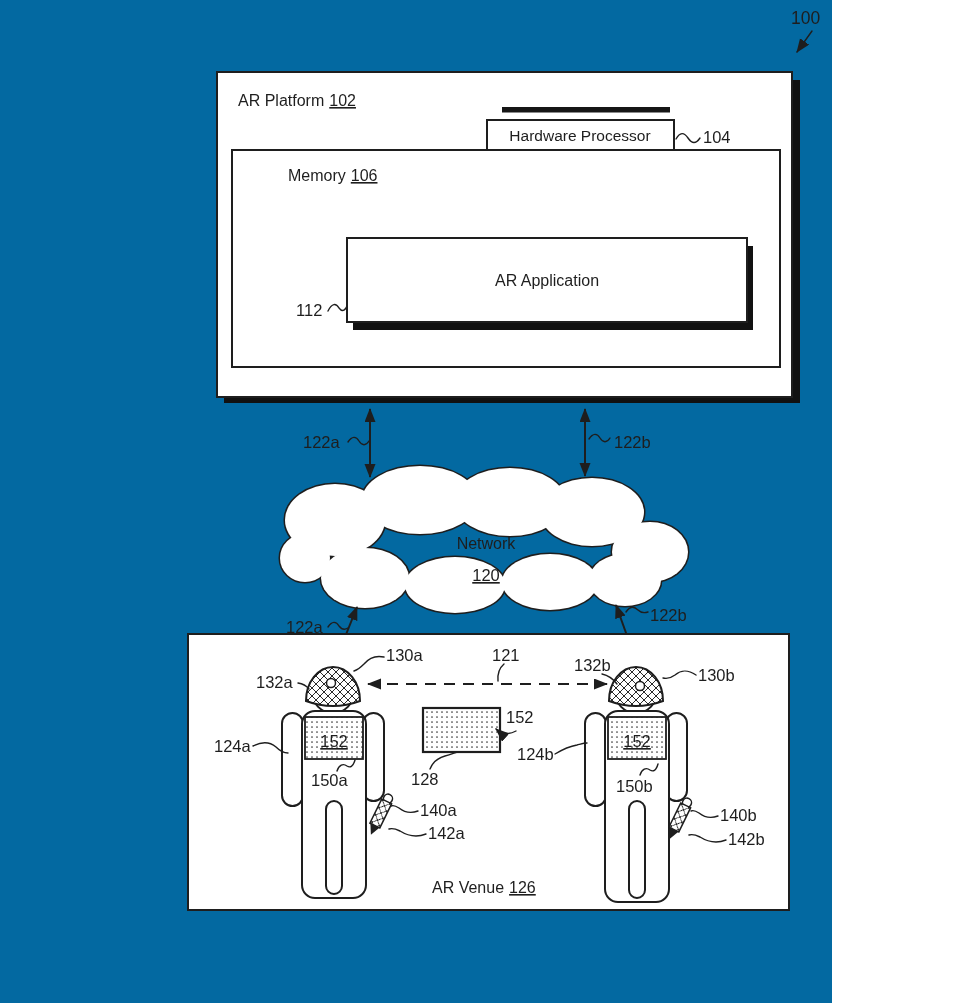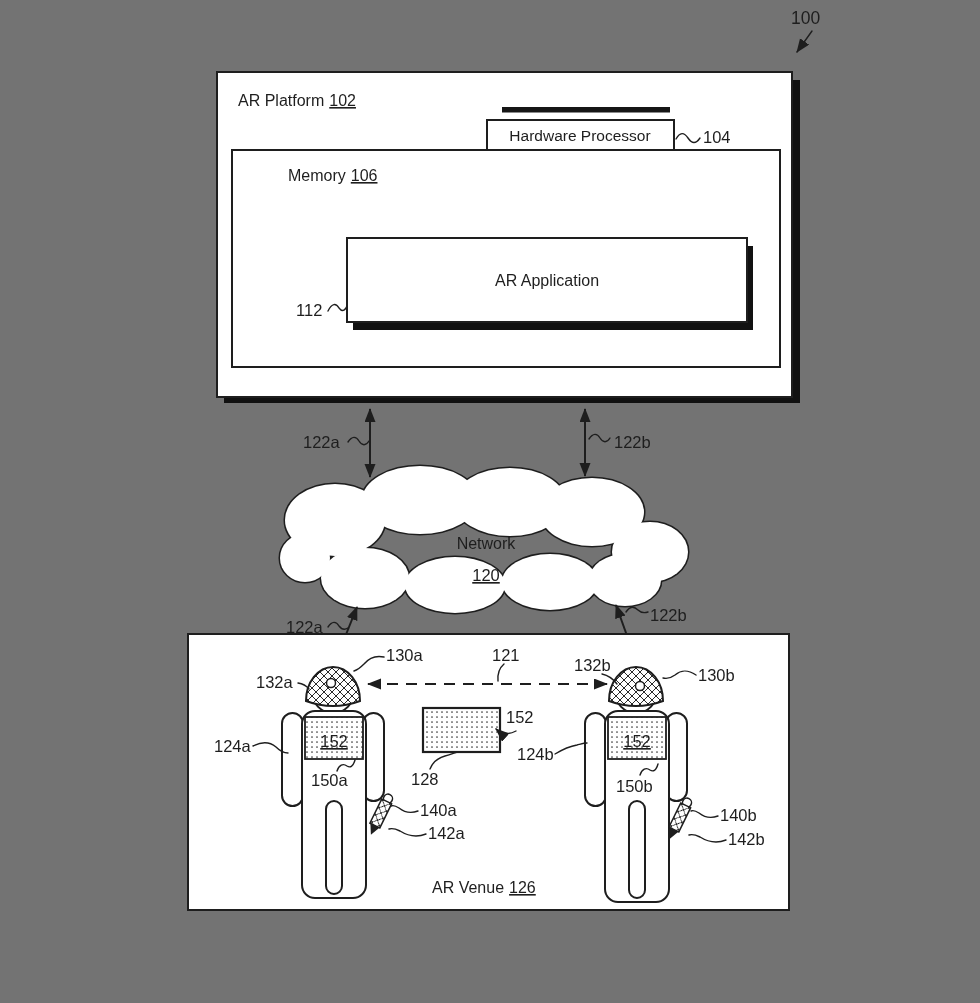--- a/index.html
+++ b/index.html
@@ -1,16 +1,16 @@
 <!DOCTYPE html>
 <html><head>
 <meta charset="utf-8">
 <style>
   html,body{margin:0;padding:0;background:#ffffff;}
-  .page{position:relative;width:980px;height:1003px;background:#737373;overflow:hidden;
+  .page{position:relative;width:832px;height:1003px;background:#0369a1;overflow:hidden;
         font-family:"Liberation Sans", sans-serif;}
   svg{position:absolute;left:0;top:0;}
   text{fill:#1e1e1e;font-family:"Liberation Sans", sans-serif;}
   .t-ref{font-size:16.5px;}
   .t-big{font-size:17.5px;}
   .t-title{font-size:16px;}
   .t-box{font-size:15.5px;}
   .u{text-decoration:underline;}
   .ln{stroke:#1e1e1e;stroke-width:2;fill:none;}
   .ldr{stroke:#1e1e1e;stroke-width:1.4;fill:none;stroke-linecap:round;}

